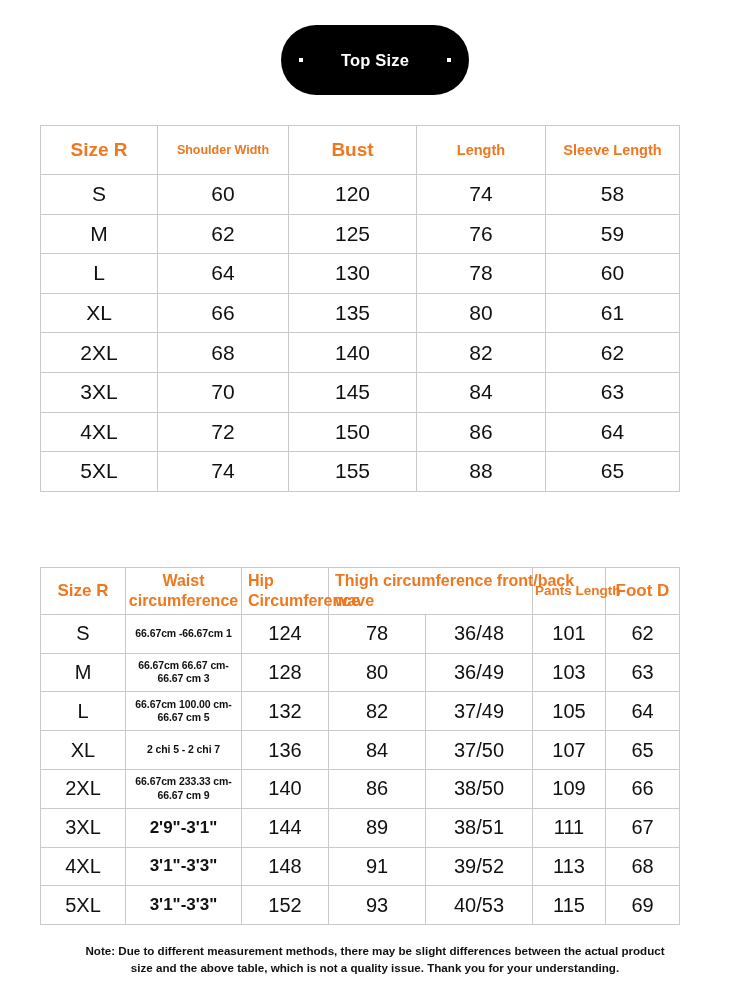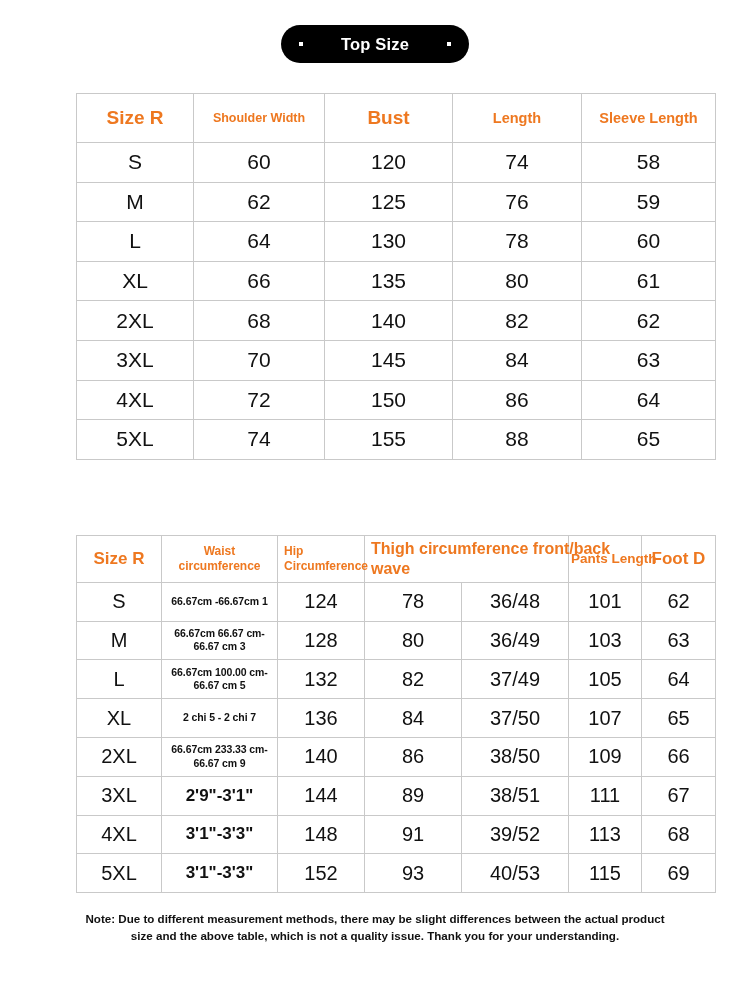--- a/index.html
+++ b/index.html
@@ -29,21 +29,21 @@
     display: flex;
     justify-content: center;
     align-items: center;
   }
   .badge {
     background: #000000;
     color: #ffffff;
     border-radius: 999px;
     height: 38px;
     min-width: 152px;
-    padding: 0 18px;
+    padding: 16px 18px;
     display: flex;
     align-items: center;
     justify-content: space-between;
     gap: 14px;
     font-size: 16.5px;
     font-weight: bold;
     letter-spacing: 0.2px;
   }
   .badge .dot {
     width: 4px;
@@ -52,21 +52,21 @@
     flex: 0 0 auto;
   }
   .badge .badge-label {
     flex: 1 1 auto;
     text-align: center;
     white-space: nowrap;
   }
 
   
   .table-wrap {
-    padding: 0 55px 0 76px;
+    padding: 0 55px 0 40px;
   }
   table.size-table {
     width: 639px;
     border-collapse: collapse;
     table-layout: fixed;
     border: 1px solid #8c8c8c;
     background: #ffffff;
   }
   table.size-table td,
   table.size-table th {
@@ -98,21 +98,21 @@
   
   #pants-table { height: 350px; }
   #pants-table thead th { height: 46px; }
   #pants-table tbody td {
     height: 37.8px;
     font-size: 20px;
     color: #111111;
   }
   #pants-table .th-big   { font-size: 17px; }
   #pants-table .th-mid   { font-size: 13.5px; }
-  #pants-table .th-small { font-size: 12px; white-space: normal; line-height: 1.25; }
+  #pants-table .th-small { font-size: 16px; white-space: normal; line-height: 1.25; }
   #pants-table .th-left  { text-align: left; padding-left: 6px; }
   #pants-table .th-overflow {
     text-align: left;
     padding-left: 6px;
     position: relative;
   }
   #pants-table .th-overflow span {
     position: absolute;
     left: 6px;
     top: 50%;

